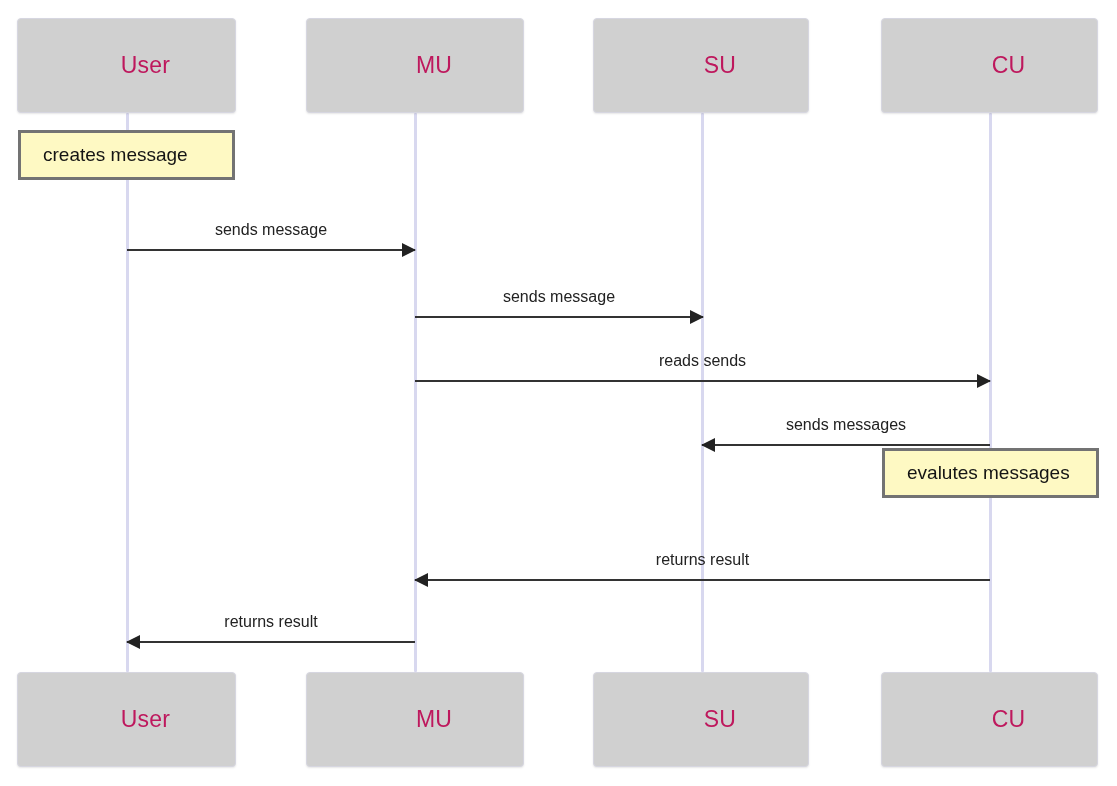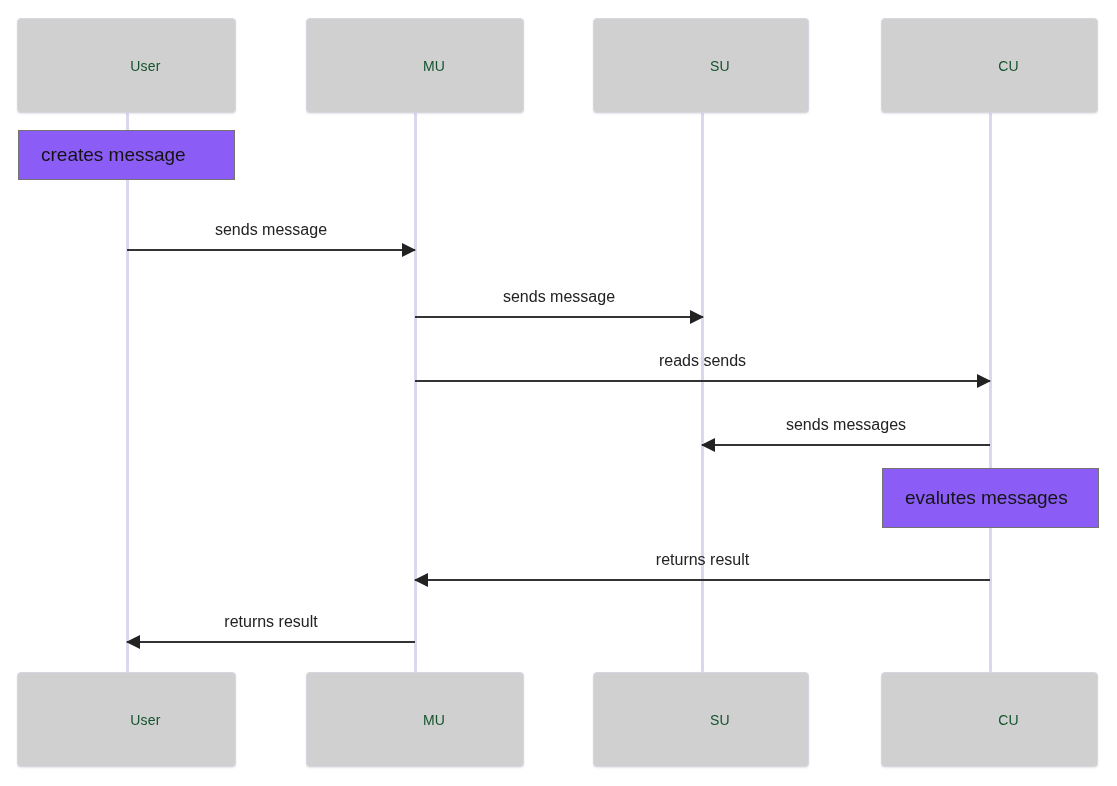--- a/index.html
+++ b/index.html
@@ -28,31 +28,31 @@
     box-sizing: border-box;
     background: #d0d0d0;
     border: 1px solid #d6d6e0;
     border-radius: 4px;
     box-shadow: 0 1px 2px rgba(0,0,0,0.10);
     display: flex;
     align-items: center;
     justify-content: center;
   }
   .participant-label {
-    font-size: 14px;
-    color: #14532d;
+    font-size: 23px;
+    color: #be185d;
     letter-spacing: .2px;
     margin-left: 38px;
   }
   
   .note {
     position: absolute;
     box-sizing: border-box;
-    background: #8b5cf6;
-    border: 1px solid #737373;
+    background: #fef9c3;
+    border: 3px solid #737373;
     display: flex;
     align-items: center;
     padding-left: 22px;
   }
   .note-label {
     font-size: 19px;
     color: #141414;
     white-space: nowrap;
   }
   
@@ -160,17 +160,17 @@
       <div class="message" style="left: 127px; top: 641px; width: 288px;">
         <div class="message-line" style="width: 288px;"></div>
         <div class="message-head left"></div>
         <div class="message-label">returns result</div>
       </div>
     </div>
   <div id="notes-layer">
       <div class="note" style="left: 18px; top: 130px; width: 217px; height: 50px;">
         <span class="note-label">creates message</span>
       </div>
-      <div class="note" style="left: 882px; top: 468px; width: 217px; height: 60px;">
+      <div class="note" style="left: 882px; top: 448px; width: 217px; height: 50px;">
         <span class="note-label">evalutes messages</span>
       </div>
     </div>
 </div>
 
 </body></html>

